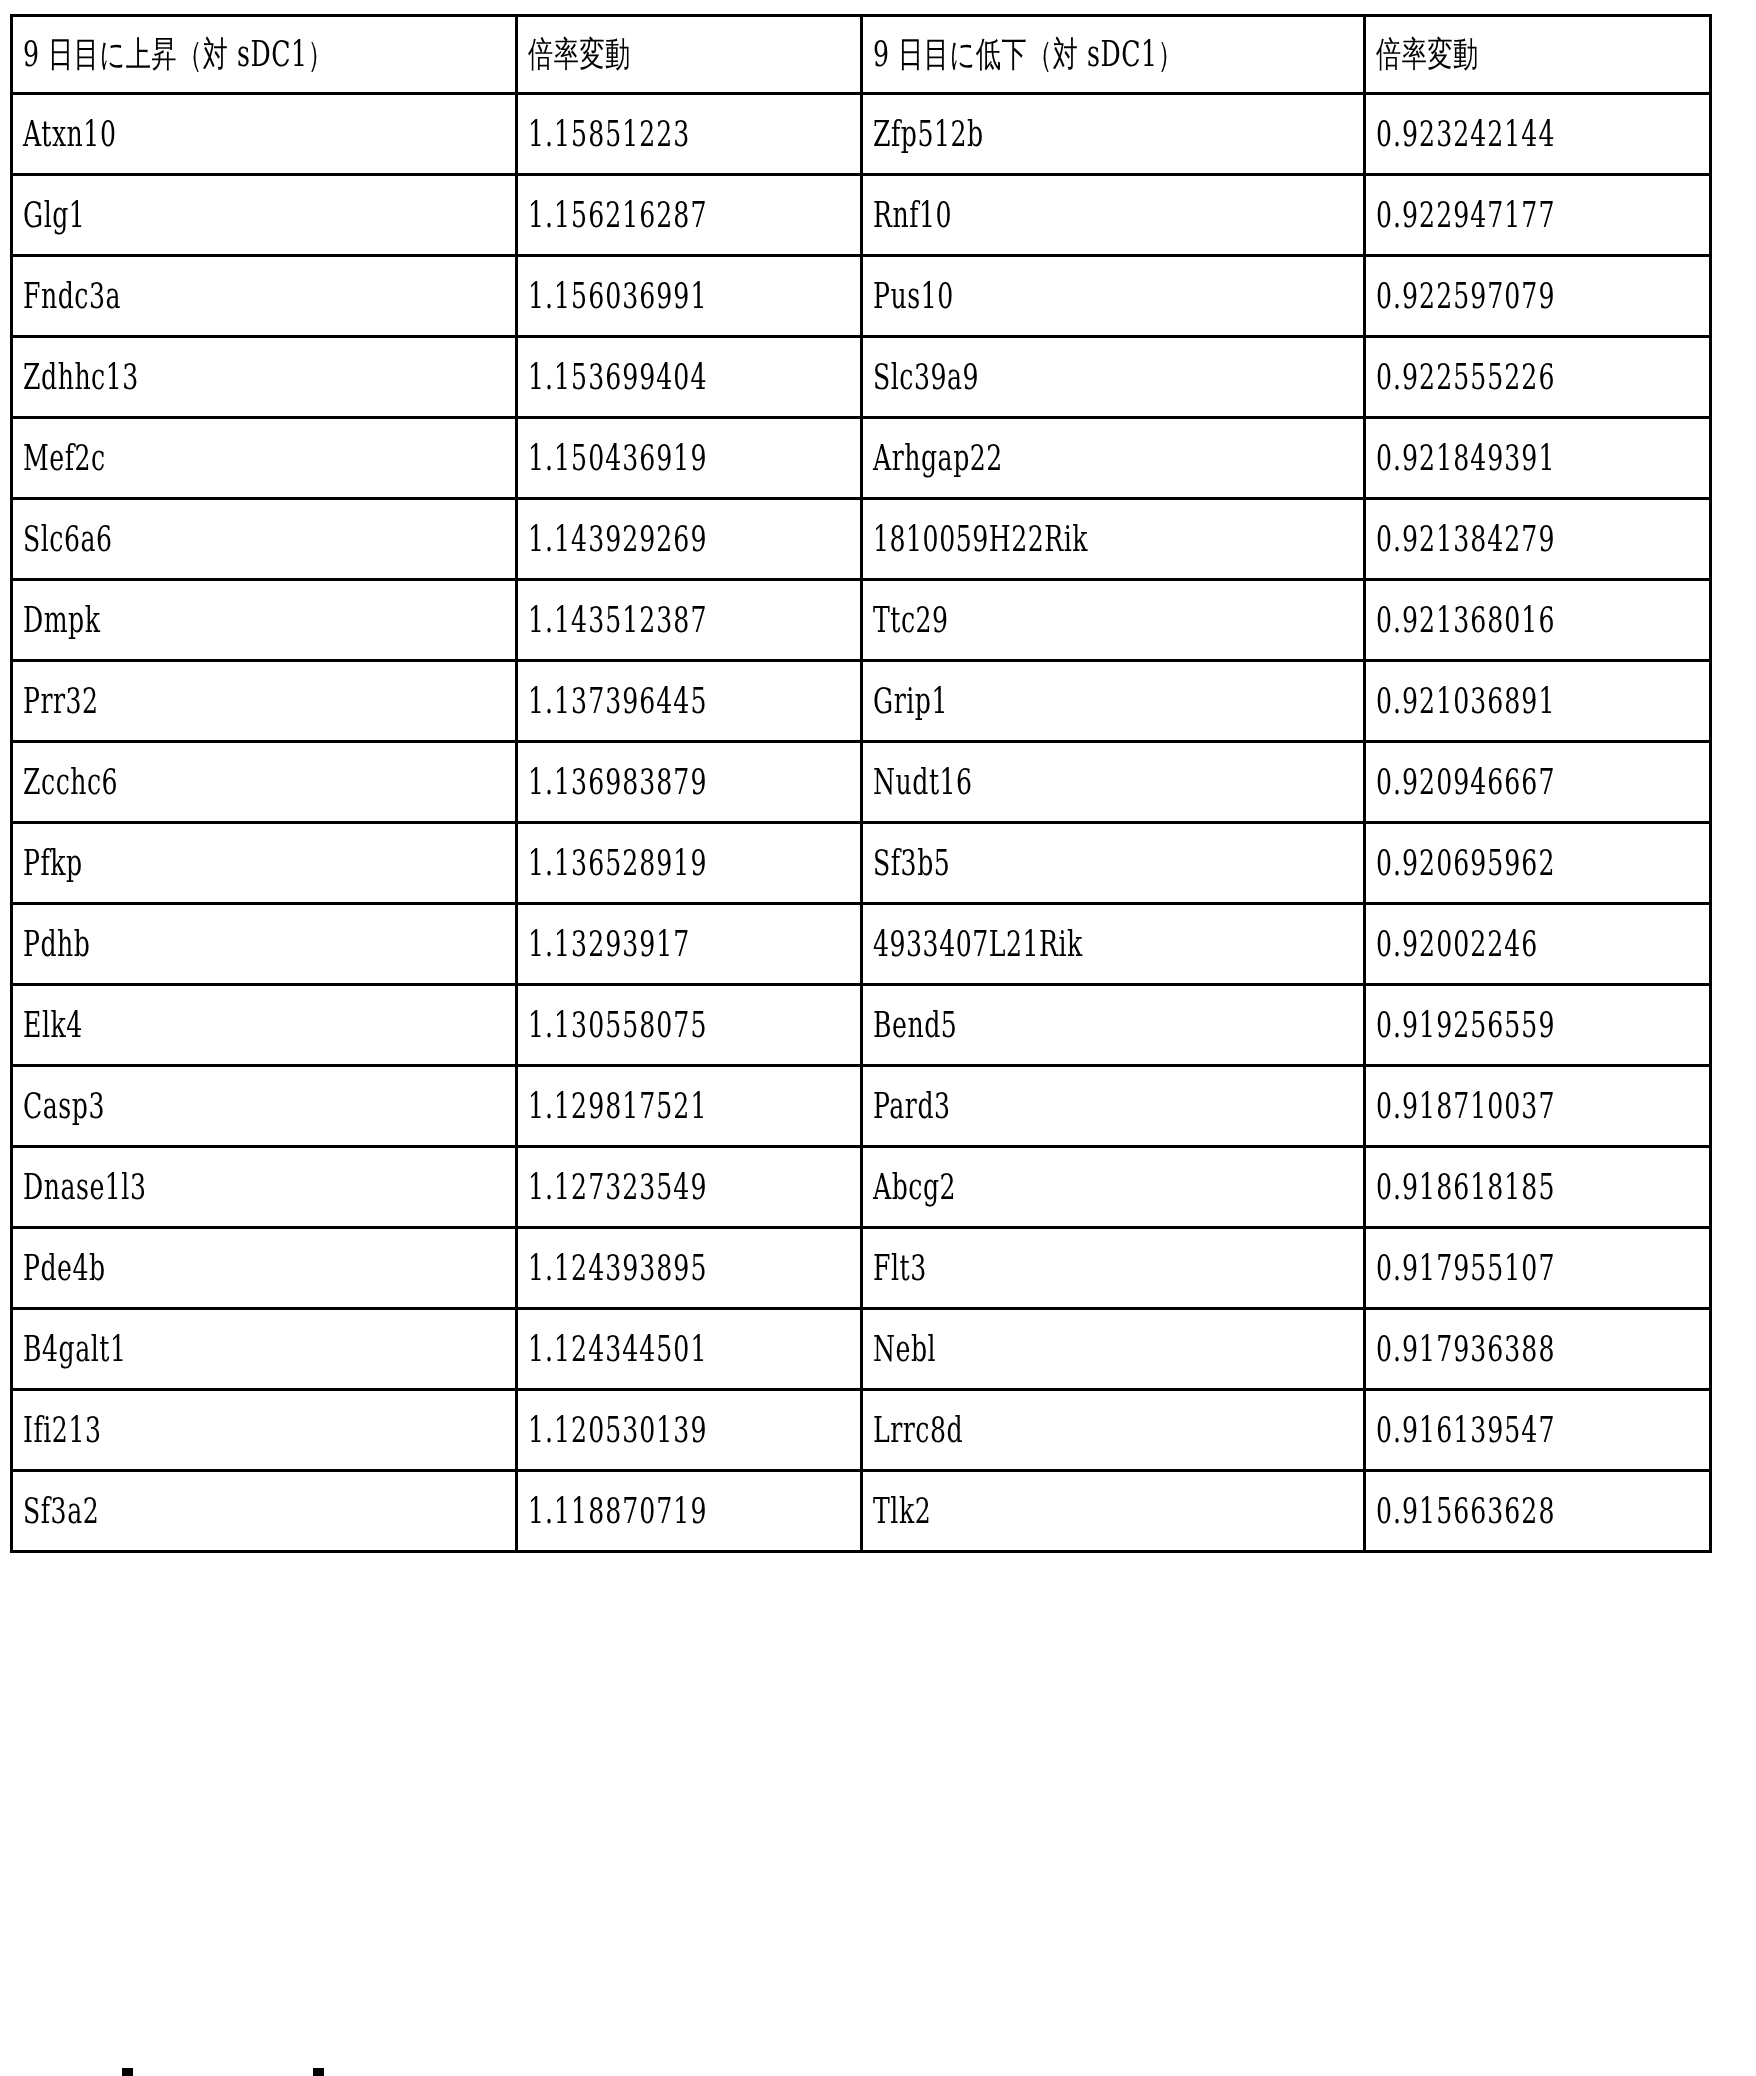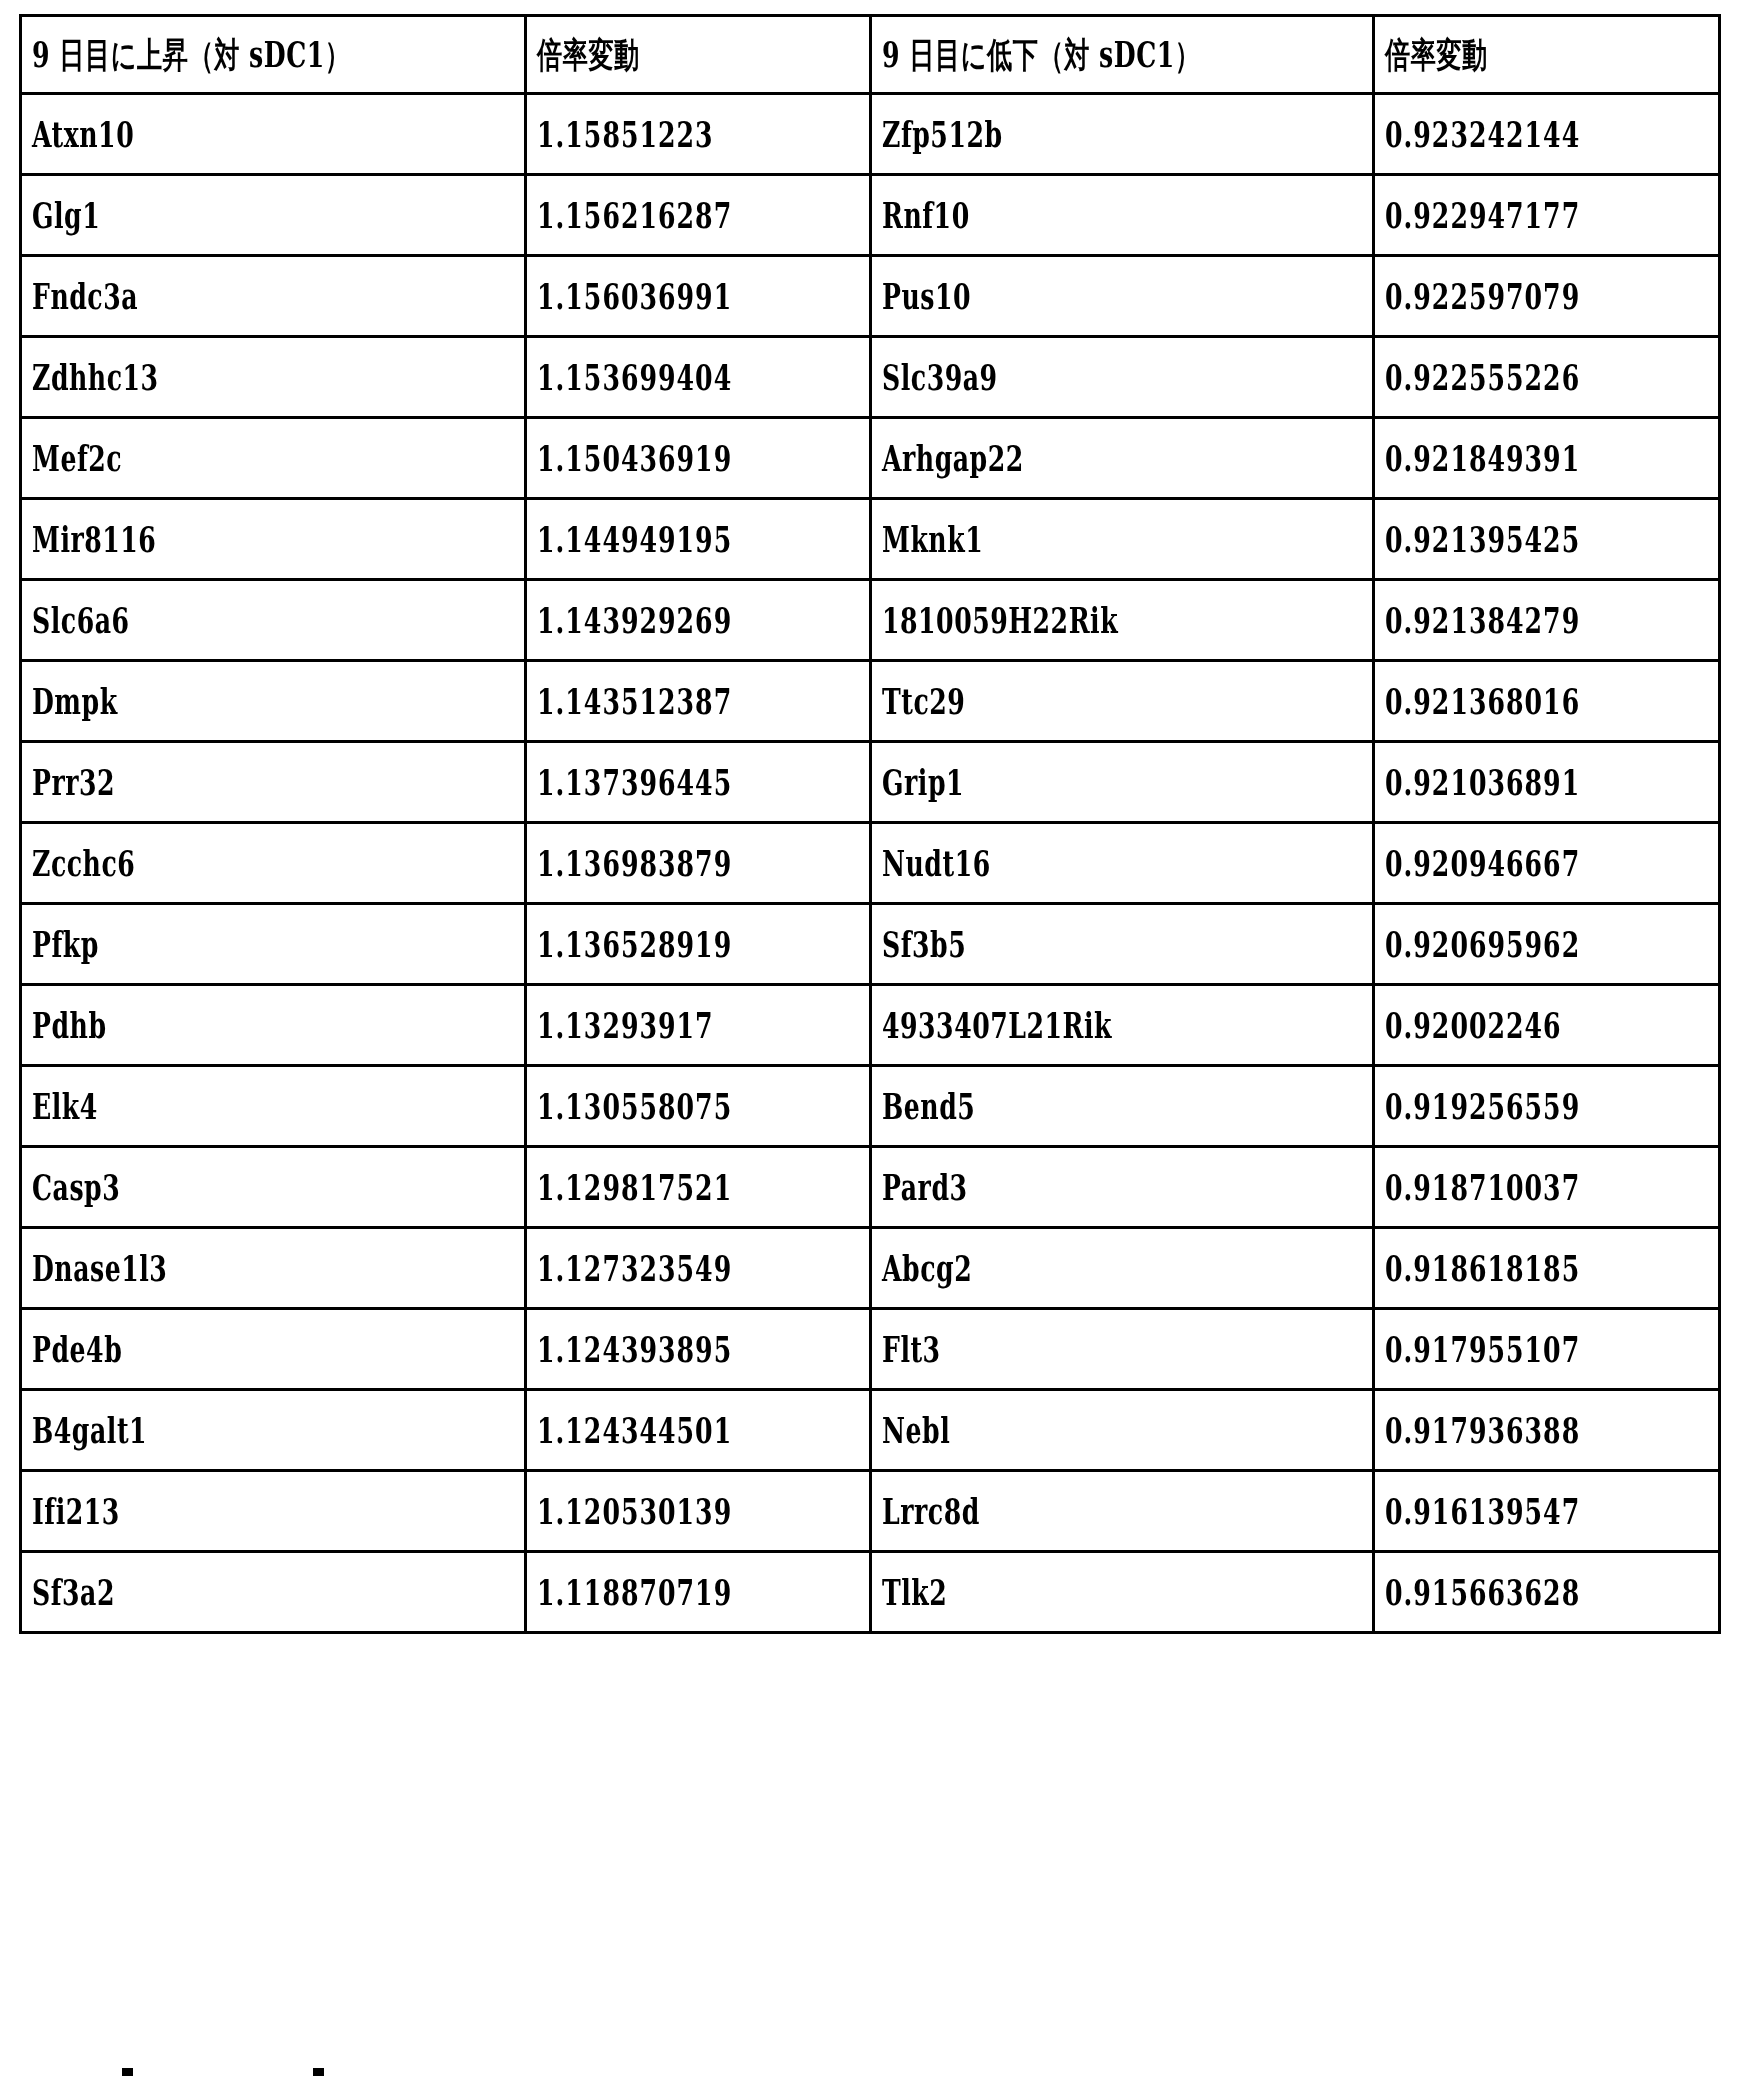--- a/index.html
+++ b/index.html
@@ -1,19 +1,19 @@
 <!DOCTYPE html>
 <html style="font-size:11px"><head>
 <meta charset="utf-8">
 <style>
   html, body { margin: 0; padding: 0; background: #ffffff; }
   body { width: 1756px; height: 2077px; position: relative; overflow: hidden;
          font-family: "DejaVu Serif", "Liberation Serif", serif; color: #000; }
-  .tbl { position: absolute; left: 19px; top: 14px; border-collapse: collapse;
-         table-layout: fixed; width: 1699px; font-weight: bold; }
+  .tbl { position: absolute; left: 10px; top: 14px; border-collapse: collapse;
+         table-layout: fixed; width: 1699px; }
   .tbl td { border: 3.5px solid #000; height: 78px; padding: 0 0 0 9.7px;
             font-size: 35px; line-height: 1; vertical-align: middle;
             white-space: nowrap; overflow: hidden; letter-spacing: 0.7px; }
   .tbl td.num { letter-spacing: 1.4px; }
   .tbl tr.head td { height: 75px; }
   .tbl td span { display: inline-block; transform: scaleX(0.72); transform-origin: left center; }
   col.c1 { width: 505px; } col.c2 { width: 345px; } col.c3 { width: 503px; } col.c4 { width: 346px; }
   .mark { position: absolute; top: 2068px; width: 11px; height: 8.3px; background: #000; }
 </style>
 </head>
@@ -55,26 +55,20 @@
         <td><span>Zdhhc13</span></td>
         <td class="num"><span>1.153699404</span></td>
         <td><span>Slc39a9</span></td>
         <td class="num"><span>0.922555226</span></td>
       </tr>
       <tr>
         <td><span>Mef2c</span></td>
         <td class="num"><span>1.150436919</span></td>
         <td><span>Arhgap22</span></td>
         <td class="num"><span>0.921849391</span></td>
-      </tr>
-      <tr>
-        <td><span>Mir8116</span></td>
-        <td class="num"><span>1.144949195</span></td>
-        <td><span>Mknk1</span></td>
-        <td class="num"><span>0.921395425</span></td>
       </tr>
       <tr>
         <td><span>Slc6a6</span></td>
         <td class="num"><span>1.143929269</span></td>
         <td><span>1810059H22Rik</span></td>
         <td class="num"><span>0.921384279</span></td>
       </tr>
       <tr>
         <td><span>Dmpk</span></td>
         <td class="num"><span>1.143512387</span></td>

